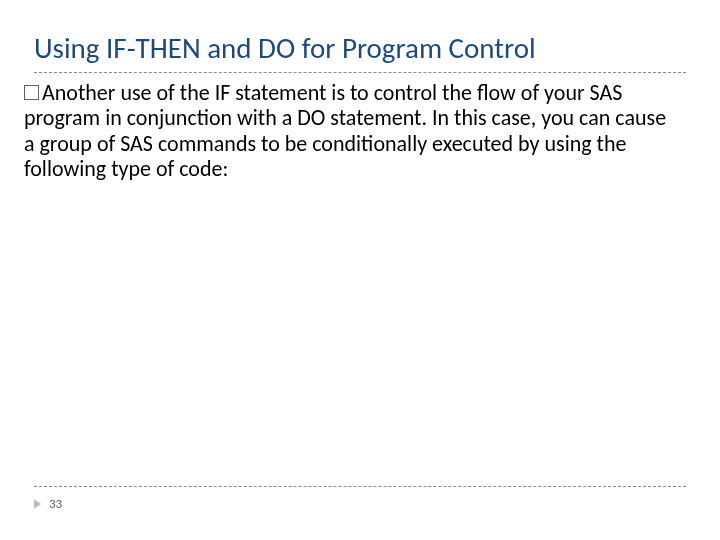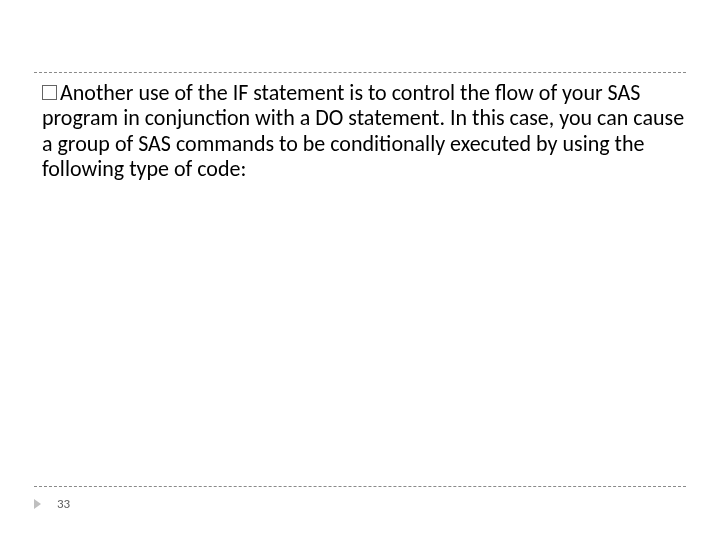--- a/index.html
+++ b/index.html
@@ -28,21 +28,21 @@
   }
   .title-underline {
     position: absolute;
     left: 34px;
     top: 72px;
     width: 652px;
     border-top: 1px dashed #8a8a8a;
   }
   .body {
     position: absolute;
-    left: 42px;
+    left: 24px;
     top: 80px;
     width: 650px;
     font-size: 22px;
     line-height: 1.15;
     color: #000;
   }
   .bullet-box {
     display: inline-block;
     width: 13px;
     height: 13px;
@@ -73,36 +73,36 @@
     border-top: 1px dashed #8a8a8a;
   }
   .page-marker {
     position: absolute;
     left: 34px;
     top: 496px;
     display: flex;
     align-items: center;
     font-size: 13px;
     color: #5a5a5a;
-    gap: 8px;
   }
   .page-marker .tri {
     width: 0;
     height: 0;
     border-top: 5px solid transparent;
     border-bottom: 5px solid transparent;
     border-left: 7px solid #bfbfbf;
     margin-right: 8px;
   }
 </style>
 </head>
 <body>
 
 <div class="slide">
 
+  <div class="title">Using IF-THEN and DO for Program Control</div>
   <div class="title-underline"></div>
 
   <div class="body">
     <span class="bullet-box"></span><span>Another use of the IF statement is to control the flow of your SAS program in conjunction with a DO statement. In this case, you can cause a group of SAS commands to be conditionally executed by using the following type of code:</span>
   </div>
 
 
   <div class="footer-line"></div>
 
   <div class="page-marker">

